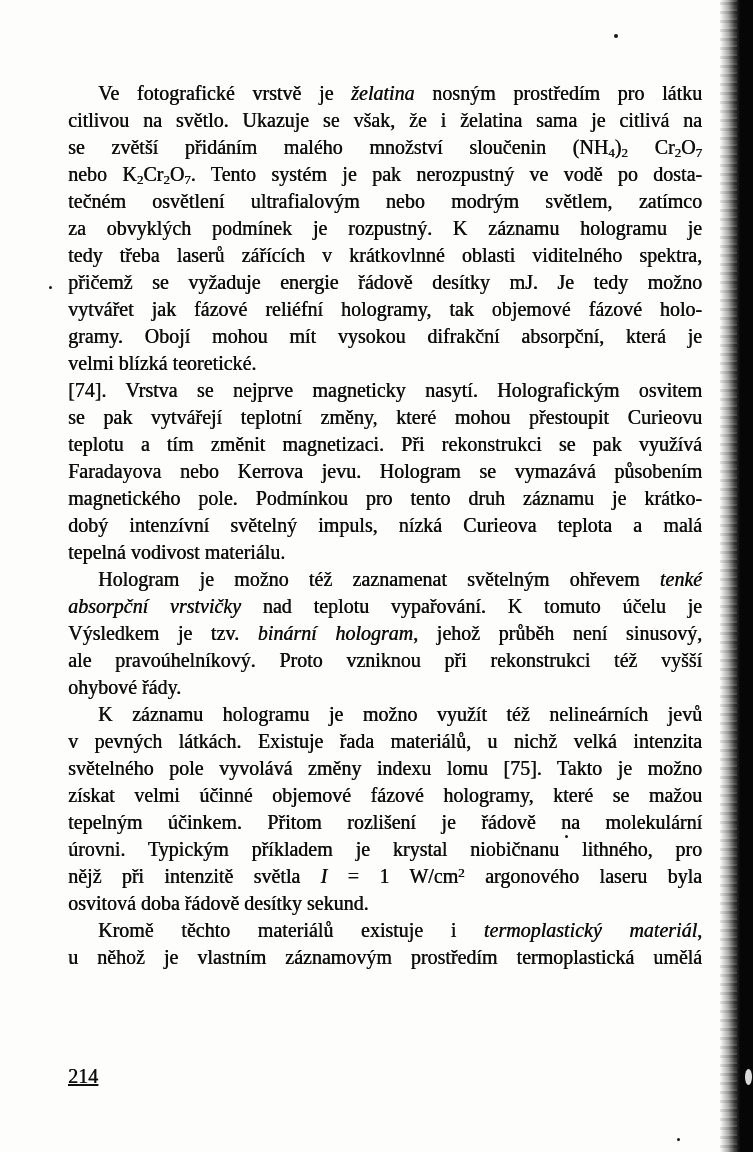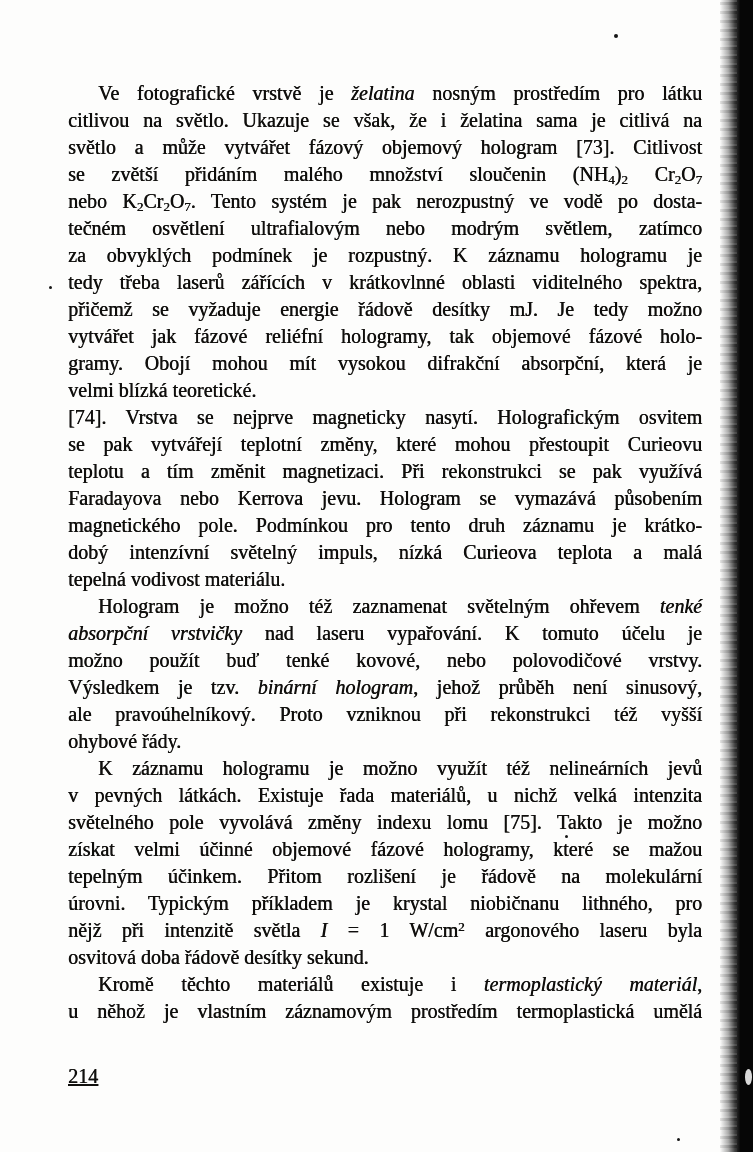--- a/index.html
+++ b/index.html
@@ -48,40 +48,38 @@
   .speck { position:absolute; background:#161616; border-radius:50%; }
 </style>
 </head>
 <body>
 
 <div class="page-surface">
 
   <main class="text-block">
       <div class="line indent"><span>Ve fotografické vrstvě je </span><i>želatina</i><span> nosným prostředím pro látku</span></div>
       <div class="line"><span>citlivou na světlo. Ukazuje se však, že i želatina sama je citlivá na</span></div>
-      <div class="line"><span>světlo a může vytvářet fázový objemový hologram [73]. Citlivost</span></div>
       <div class="line"><span>se zvětší přidáním malého množství sloučenin (NH</span><sub>4</sub><span>)</span><sub>2</sub><span> Cr</span><sub>2</sub><span>O</span><sub>7</sub></div>
       <div class="line"><span>nebo K</span><sub>2</sub><span>Cr</span><sub>2</sub><span>O</span><sub>7</sub><span>. Tento systém je pak nerozpustný ve vodě po dosta-</span></div>
       <div class="line"><span>tečném osvětlení ultrafialovým nebo modrým světlem, zatímco</span></div>
       <div class="line"><span>za obvyklých podmínek je rozpustný. K záznamu hologramu je</span></div>
       <div class="line"><span>tedy třeba laserů zářících v krátkovlnné oblasti viditelného spektra,</span></div>
       <div class="line"><span>přičemž se vyžaduje energie řádově desítky mJ. Je tedy možno</span></div>
       <div class="line"><span>vytvářet jak fázové reliéfní hologramy, tak objemové fázové holo-</span></div>
       <div class="line"><span>gramy. Obojí mohou mít vysokou difrakční absorpční, která je</span></div>
       <div class="line noFill"><span>velmi blízká teoretické.</span></div>
       <div class="line"><span>[74]. Vrstva se nejprve magneticky nasytí. Holografickým osvitem</span></div>
       <div class="line"><span>se pak vytvářejí teplotní změny, které mohou přestoupit Curieovu</span></div>
       <div class="line"><span>teplotu a tím změnit magnetizaci. Při rekonstrukci se pak využívá</span></div>
       <div class="line"><span>Faradayova nebo Kerrova jevu. Hologram se vymazává působením</span></div>
       <div class="line"><span>magnetického pole. Podmínkou pro tento druh záznamu je krátko-</span></div>
       <div class="line"><span>dobý intenzívní světelný impuls, nízká Curieova teplota a malá</span></div>
       <div class="line noFill"><span>tepelná vodivost materiálu.</span></div>
       <div class="line indent"><span>Hologram je možno též zaznamenat světelným ohřevem </span><i>tenké</i></div>
-      <div class="line"><i>absorpční vrstvičky</i><span> nad laseru vypařování. K tomuto účelu je</span></div>
-      <div class="line"><span>možno použít buď tenké kovové, nebo polovodičové vrstvy.</span></div>
+      <div class="line"><i>absorpční vrstvičky</i><span> nad teplotu vypařování. K tomuto účelu je</span></div>
       <div class="line"><span>Výsledkem je tzv. </span><i>binární hologram</i><span>, jehož průběh není sinusový,</span></div>
       <div class="line"><span>ale pravoúhelníkový. Proto vzniknou při rekonstrukci též vyšší</span></div>
       <div class="line noFill"><span>ohybové řády.</span></div>
       <div class="line indent"><span>K záznamu hologramu je možno využít též nelineárních jevů</span></div>
       <div class="line"><span>v pevných látkách. Existuje řada materiálů, u nichž velká intenzita</span></div>
       <div class="line"><span>světelného pole vyvolává změny indexu lomu [75]. Takto je možno</span></div>
       <div class="line"><span>získat velmi účinné objemové fázové hologramy, které se mažou</span></div>
       <div class="line"><span>tepelným účinkem. Přitom rozlišení je řádově na molekulární</span></div>
       <div class="line"><span>úrovni. Typickým příkladem je krystal niobičnanu lithného, pro</span></div>
       <div class="line"><span>nějž při intenzitě světla </span><i>I</i><span> = 1 W/cm</span><sup>2</sup><span> argonového laseru byla</span></div>

